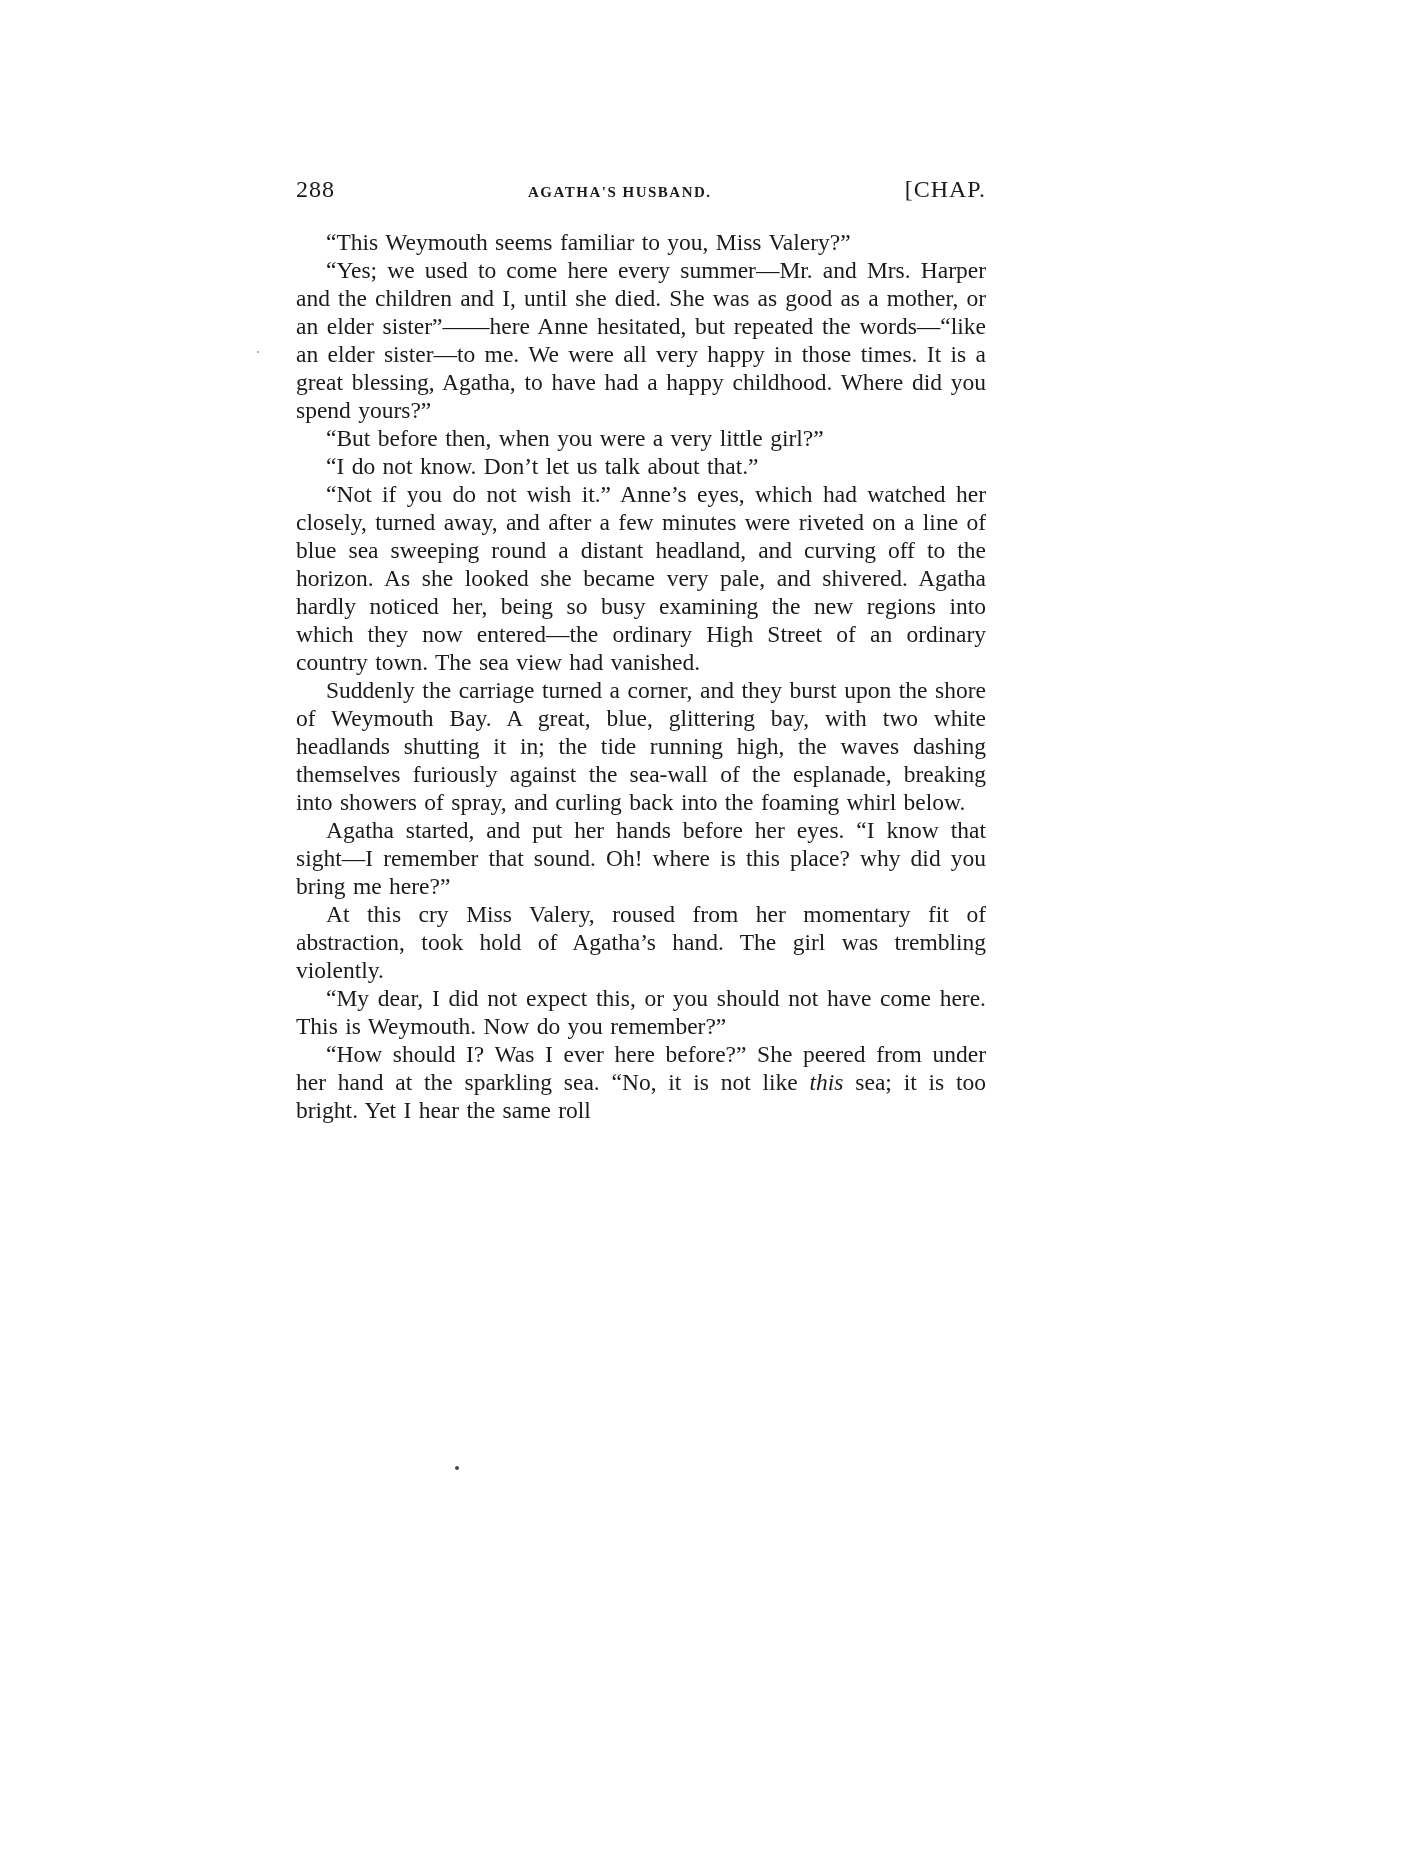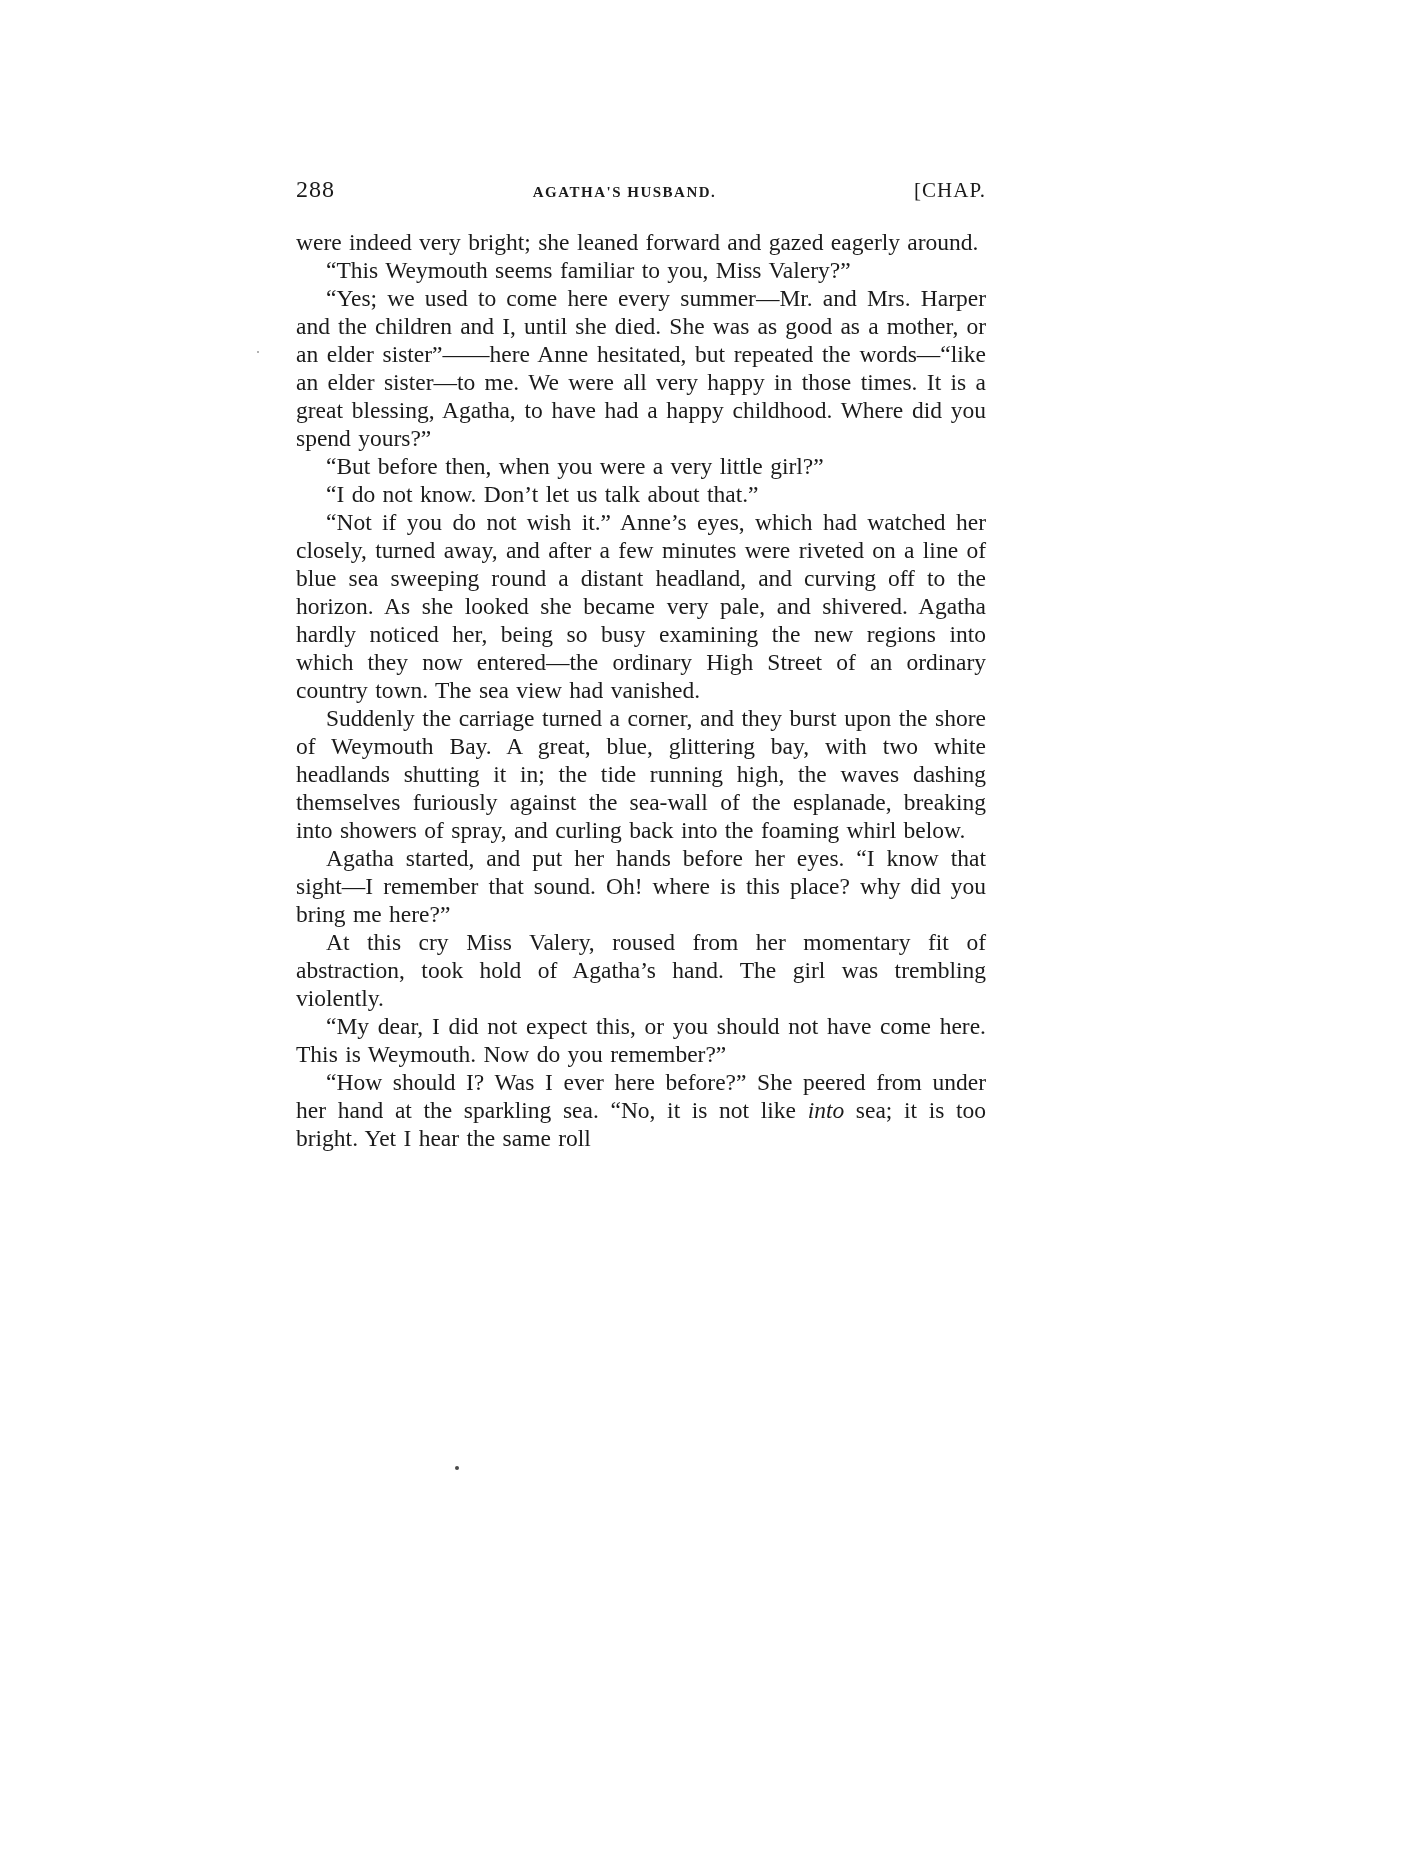--- a/index.html
+++ b/index.html
@@ -31,21 +31,21 @@
     letter-spacing: 1px;
   }
   .running-title {
     flex: 1;
     text-align: center;
     font-size: 15px;
     font-weight: bold;
     letter-spacing: 1.5px;
   }
   .chapter-mark {
-    font-size: 21px;
+    font-size: 24px;
     letter-spacing: 1px;
   }
   .page-body {
     position: absolute;
     top: 228px;
     left: 296px;
     width: 690px;
     font-size: 23.5px;
     line-height: 28px;
     text-align: justify;
@@ -67,29 +67,28 @@
 
 <div class="scan-page">
 
   <div class="page-header">
     <span class="page-number">288</span>
     <span class="running-title">AGATHA'S HUSBAND.</span>
     <span class="chapter-mark">[CHAP.</span>
   </div>
 
   <div class="page-body">
-      <p class="para"><span>were indeed very bright; she leaned forward and gazed eagerly around.</span></p>
       <p class="para indent"><span>“This Weymouth seems familiar to you, Miss Valery?”</span></p>
       <p class="para indent"><span>“Yes; we used to come here every summer—Mr. and Mrs. Harper and the children and I, until she died. She was as good as a mother, or an elder sister”——here Anne hesitated, but repeated the words—“like an elder sister—to me. We were all very happy in those times. It is a great blessing, Agatha, to have had a happy childhood. Where did you spend yours?”</span></p>
       <p class="para indent"><span>“But before then, when you were a very little girl?”</span></p>
       <p class="para indent"><span>“I do not know. Don’t let us talk about that.”</span></p>
       <p class="para indent"><span>“Not if you do not wish it.” Anne’s eyes, which had watched her closely, turned away, and after a few minutes were riveted on a line of blue sea sweeping round a distant headland, and curving off to the horizon. As she looked she became very pale, and shivered. Agatha hardly noticed her, being so busy examining the new regions into which they now entered—the ordinary High Street of an ordinary country town. The sea view had vanished.</span></p>
       <p class="para indent"><span>Suddenly the carriage turned a corner, and they burst upon the shore of Weymouth Bay. A great, blue, glittering bay, with two white headlands shutting it in; the tide running high, the waves dashing themselves furiously against the sea-wall of the esplanade, breaking into showers of spray, and curling back into the foaming whirl below.</span></p>
       <p class="para indent"><span>Agatha started, and put her hands before her eyes. “I know that sight—I remember that sound. Oh! where is this place? why did you bring me here?”</span></p>
       <p class="para indent"><span>At this cry Miss Valery, roused from her momentary fit of abstraction, took hold of Agatha’s hand. The girl was trembling violently.</span></p>
       <p class="para indent"><span>“My dear, I did not expect this, or you should not have come here. This is Weymouth. Now do you remember?”</span></p>
-      <p class="para indent"><span>“How should I? Was I ever here before?” She peered from under her hand at the sparkling sea. “No, it is not like </span><i>into</i><span> sea; it is too bright. Yet I hear the same roll</span></p>
+      <p class="para indent"><span>“How should I? Was I ever here before?” She peered from under her hand at the sparkling sea. “No, it is not like </span><i>this</i><span> sea; it is too bright. Yet I hear the same roll</span></p>
     </div>
 
   <span class="scan-speck speck-2"></span>
   <span class="scan-speck speck-1"></span>
 
 </div>
 
 </body></html>

